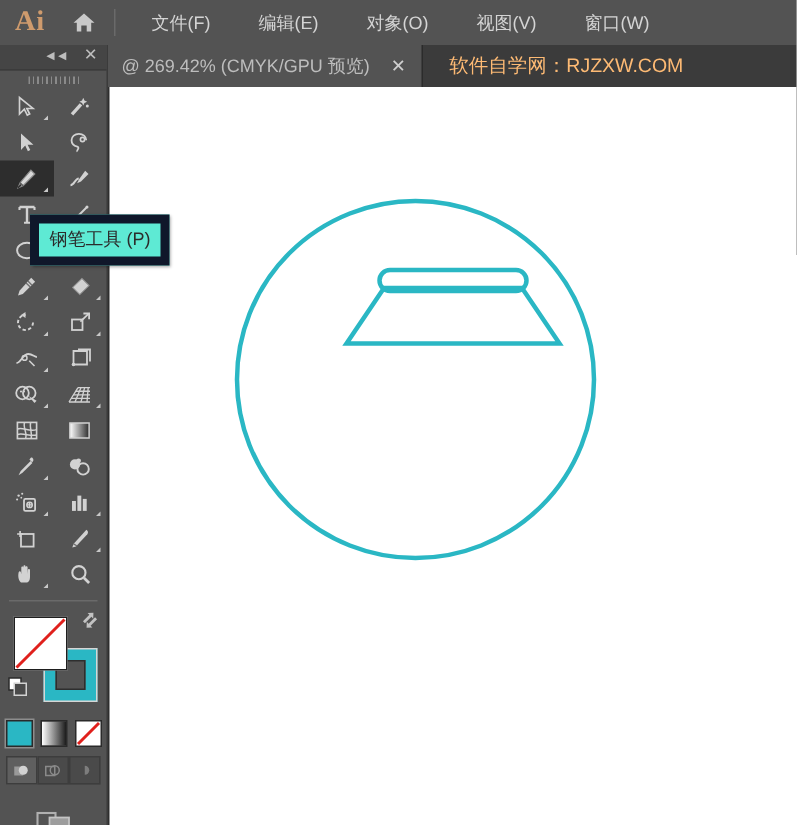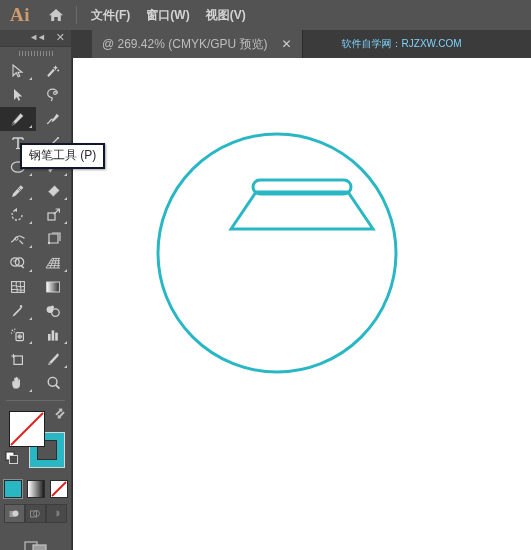--- a/index.html
+++ b/index.html
@@ -18,43 +18,43 @@
   }
   .ai-logo{
     width:40px;height:30px;display:flex;align-items:center;justify-content:center;
     color:#cf9b6d;font-size:19px;font-weight:bold;letter-spacing:.5px;
     font-family:"Liberation Serif","DejaVu Serif",serif;
   }
   .home-btn{
     width:32px;height:30px;display:flex;align-items:center;justify-content:center;
   }
   .menu-div{width:1px;height:18px;background:#6a6a6a;margin:0 6px 0 4px;}
-  .menu-items{display:flex;align-items:center;gap:0px;margin-left:0;font-weight:bold;}
+  .menu-items{display:flex;align-items:center;gap:16px;margin-left:10px;}
   .menu-item{
     color:#d4d4d4;font-size:12px;padding:3px 8px;white-space:nowrap;cursor:default;
   }
 
   
   .tabbar{
     position:absolute;left:0;top:30px;width:531px;height:28px;
-    background:#3b3b3b;display:flex;align-items:stretch;gap:21px;
+    background:#3b3b3b;display:flex;align-items:stretch;
   }
   .doc-tab{
     display:flex;align-items:center;background:#535353;
     padding:0 8px 0 10px;height:28px;box-sizing:border-box;
     border-right:1px solid #2b2b2b;
   }
   .tab-title{color:#bdbdbd;font-size:12px;white-space:nowrap;}
   .tab-close{
     color:#cfcfcf;font-size:12px;margin-left:12px;width:14px;text-align:center;
     line-height:1;cursor:default;
   }
   .watermark{
     display:flex;align-items:center;padding-left:18px;
-    color:#7dd3fc;font-size:10px;white-space:nowrap;
+    color:#fdba74;font-size:13px;white-space:nowrap;
   }
 
   
   .canvas-area{
     position:absolute;left:71px;top:58px;width:460px;height:492px;
     background:#ffffff;overflow:hidden;
   }
   .canvas-area:before{
     content:"";position:absolute;left:0;top:0;width:2px;height:100%;
     background:#2e2e2e;
@@ -94,21 +94,21 @@
   .tool svg{display:block;}
   .tool.active{background:#2d2d2d;}
   .tool .corner{
     position:absolute;right:4px;bottom:3px;width:0;height:0;
     border-left:3px solid transparent;border-bottom:3px solid #c8c8c8;
   }
 
   
   .tooltip{
     position:absolute;left:20px;top:143px;z-index:40;
-    background:#ffffff;border:2px solid #0f172a;
+    background:#5eead4;border:6px solid #0f172a;
     padding:2px 7px 3px 7px;color:#2b2b2b;font-size:12px;white-space:nowrap;
     box-shadow:1px 1px 2px rgba(0,0,0,.35);
   }
 
   
   .color-sep{
     width:59px;height:1px;background:#6a6a6a;margin:5px auto 0 auto;
   }
   .color-block{
     position:relative;width:71px;height:72px;margin-top:4px;
@@ -169,22 +169,24 @@
   <div class="menubar">
     <div class="ai-logo">Ai</div>
     <div class="home-btn">
       <svg width="18" height="18" viewBox="0 0 18 18">
         <path d="M9 3 L16 9.2 L13.8 9.2 L13.8 15 L10.8 15 L10.8 11 L7.2 11 L7.2 15 L4.2 15 L4.2 9.2 L2 9.2 Z" fill="#c9c9c9"></path>
       </svg>
     </div>
     <div class="menu-div"></div>
     <div class="menu-items">
       <div class="menu-item">文件(F)</div>
+      <div class="menu-item">编辑(E)</div>
+      <div class="menu-item">对象(O)</div>
+      <div class="menu-item">视图(V)</div>
       <div class="menu-item">窗口(W)</div>
-      <div class="menu-item">视图(V)</div>
     </div>
   </div>
 
   <div class="tabbar">
     <div style="width:71px;"></div>
     <div class="doc-tab">
       <span class="tab-title">@ 269.42% (CMYK/GPU 预览)</span>
       <span class="tab-close">✕</span>
     </div>
     <div class="watermark">软件自学网：RJZXW.COM</div>

